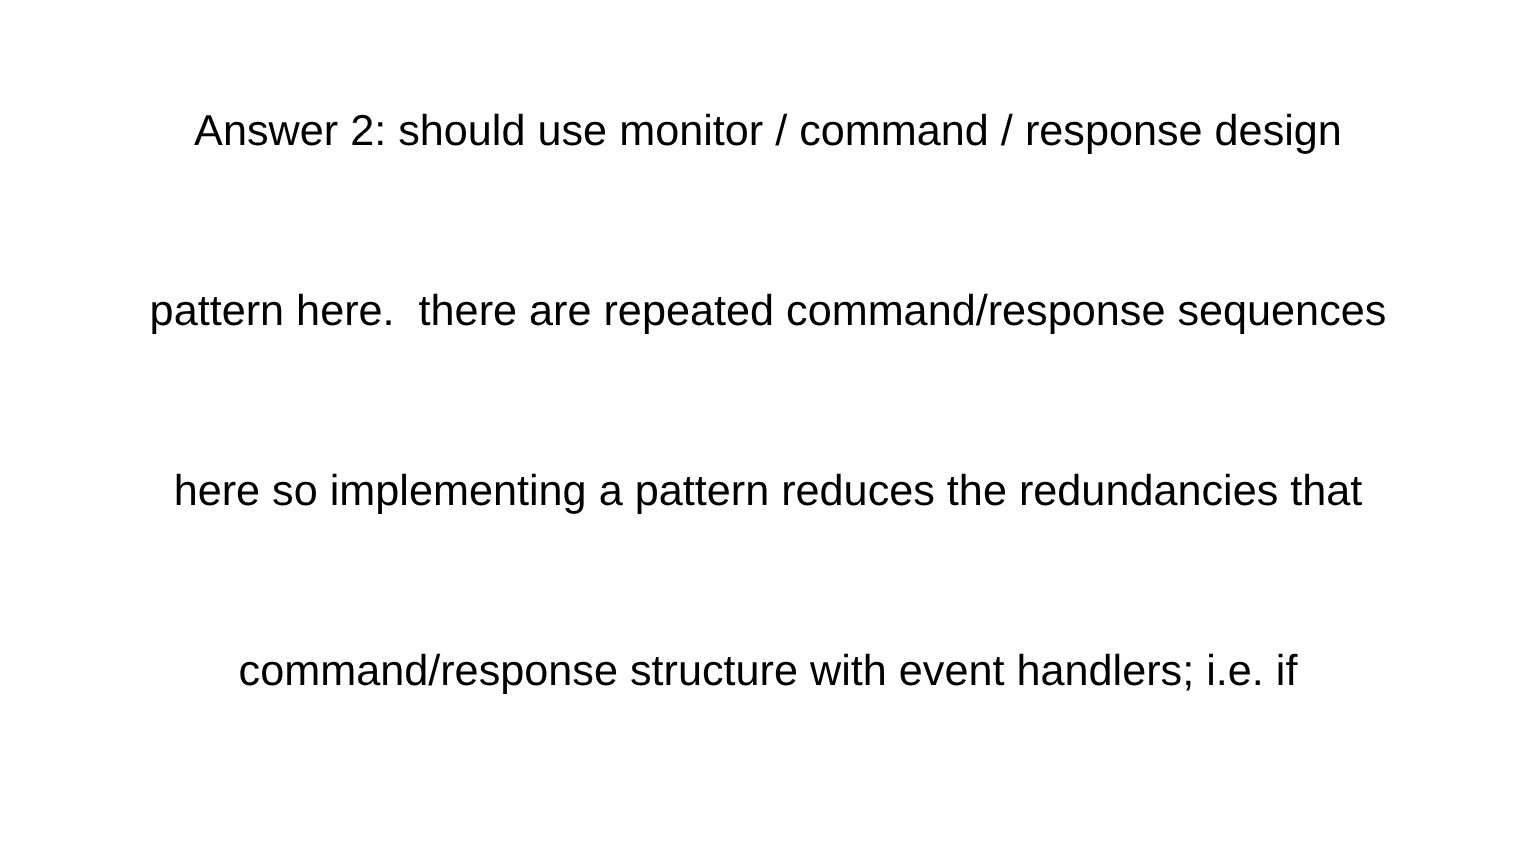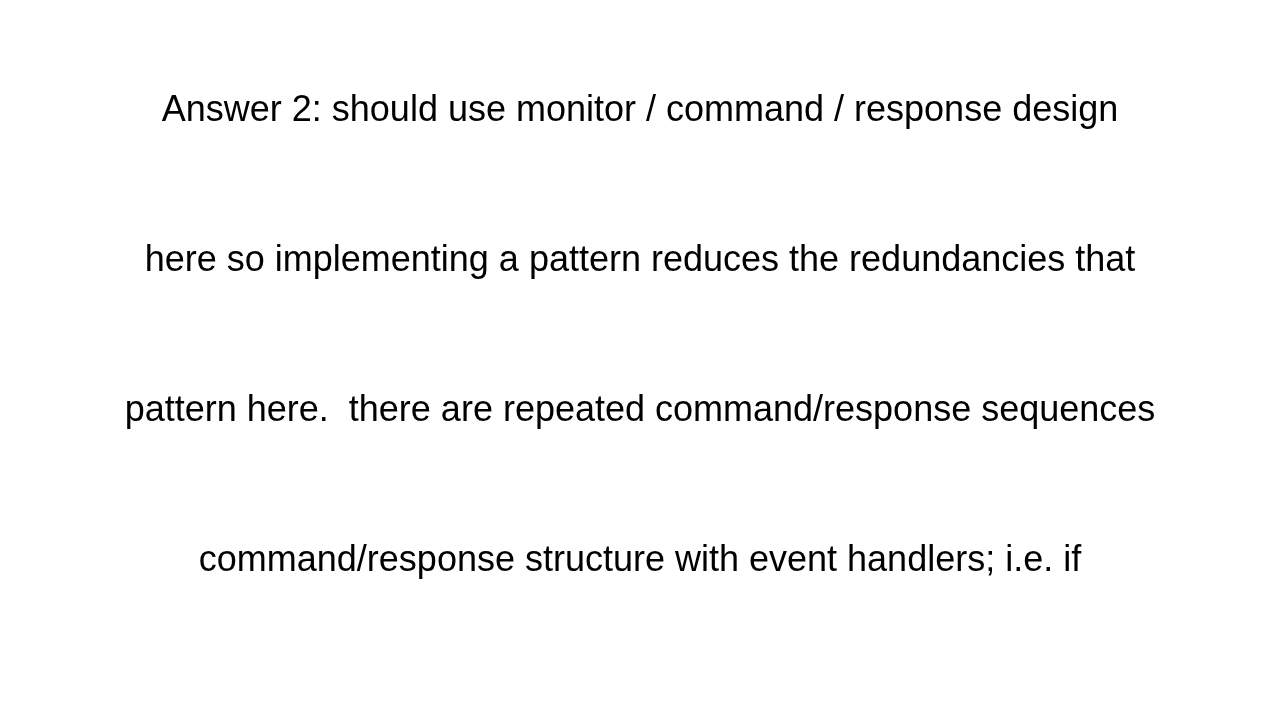--- a/index.html
+++ b/index.html
@@ -46,22 +46,22 @@
     display: block;
     white-space: pre;
   }
 </style>
 </head>
 <body>
 
 <div class="viewport">
   <div class="answer-text">
     <span class="line">Answer 2: should use monitor / command / response design</span>
+    <span class="line">pattern here.  there are repeated command/response sequences</span>
     <span class="line">here so implementing a pattern reduces the redundancies that</span>
-    <span class="line">pattern here.  there are repeated command/response sequences</span>
     <span class="line">command/response structure with event handlers; i.e. if</span>
     
     
     
     
     
     
     
     
     

